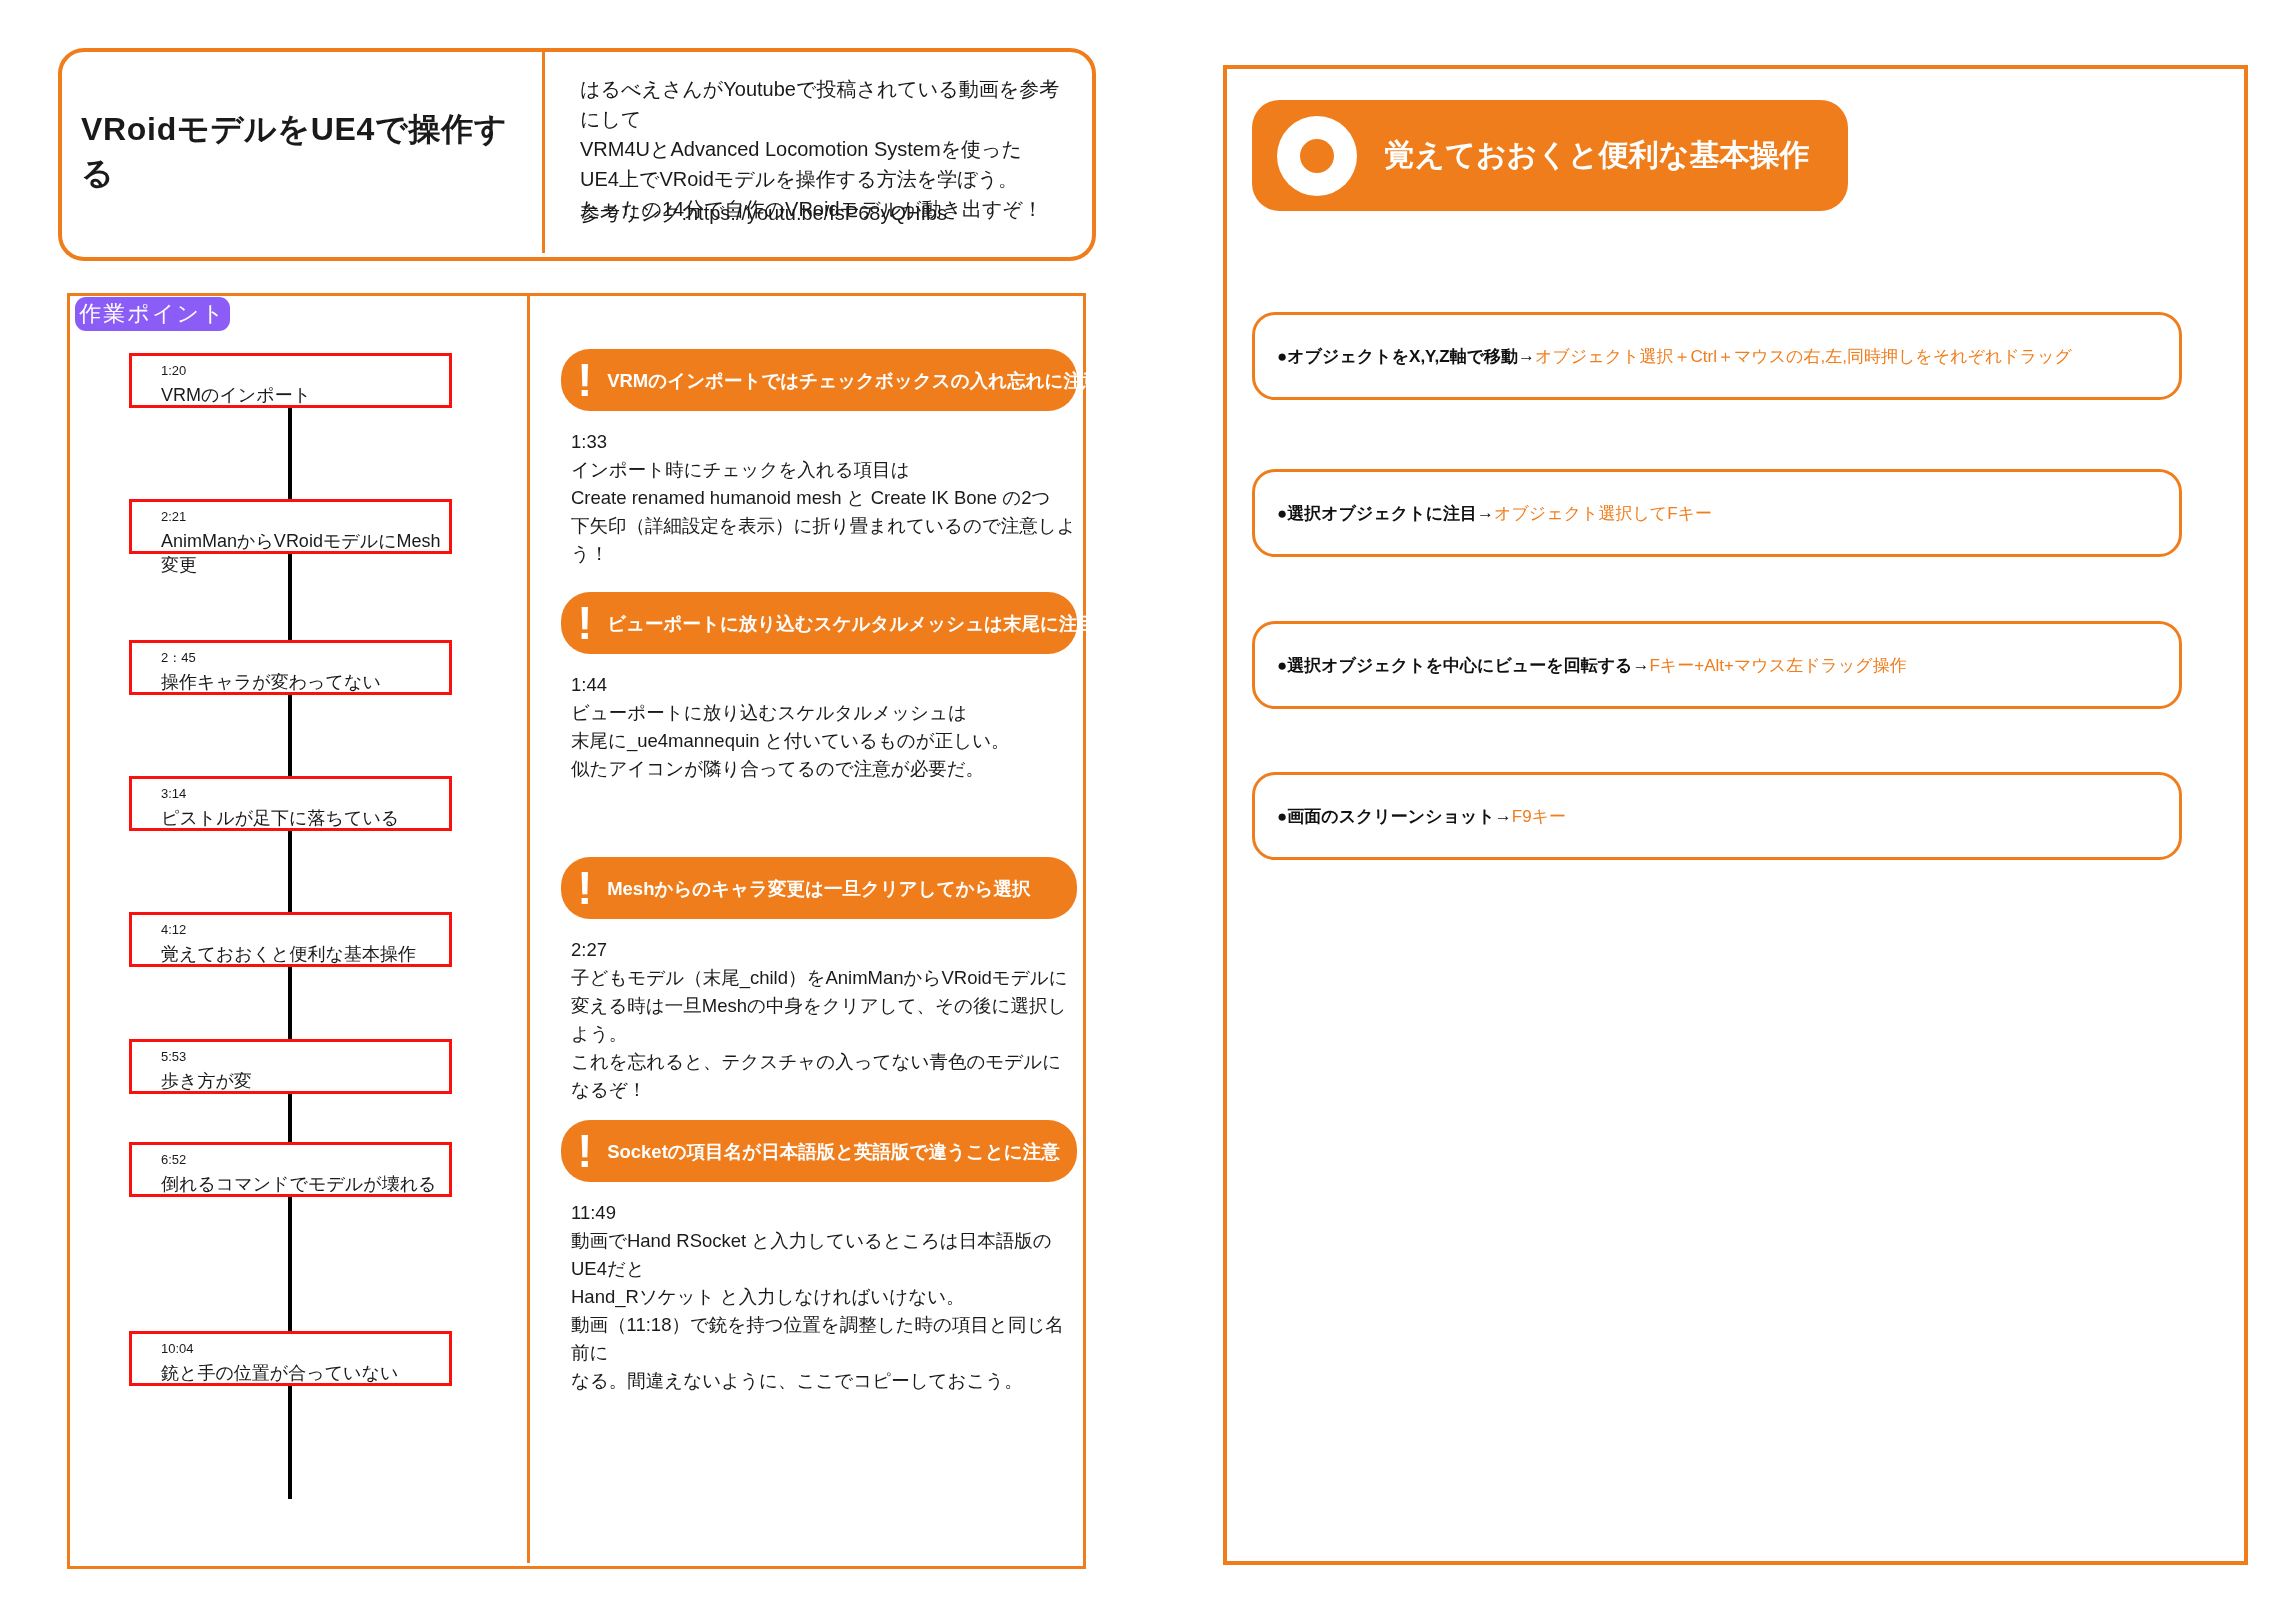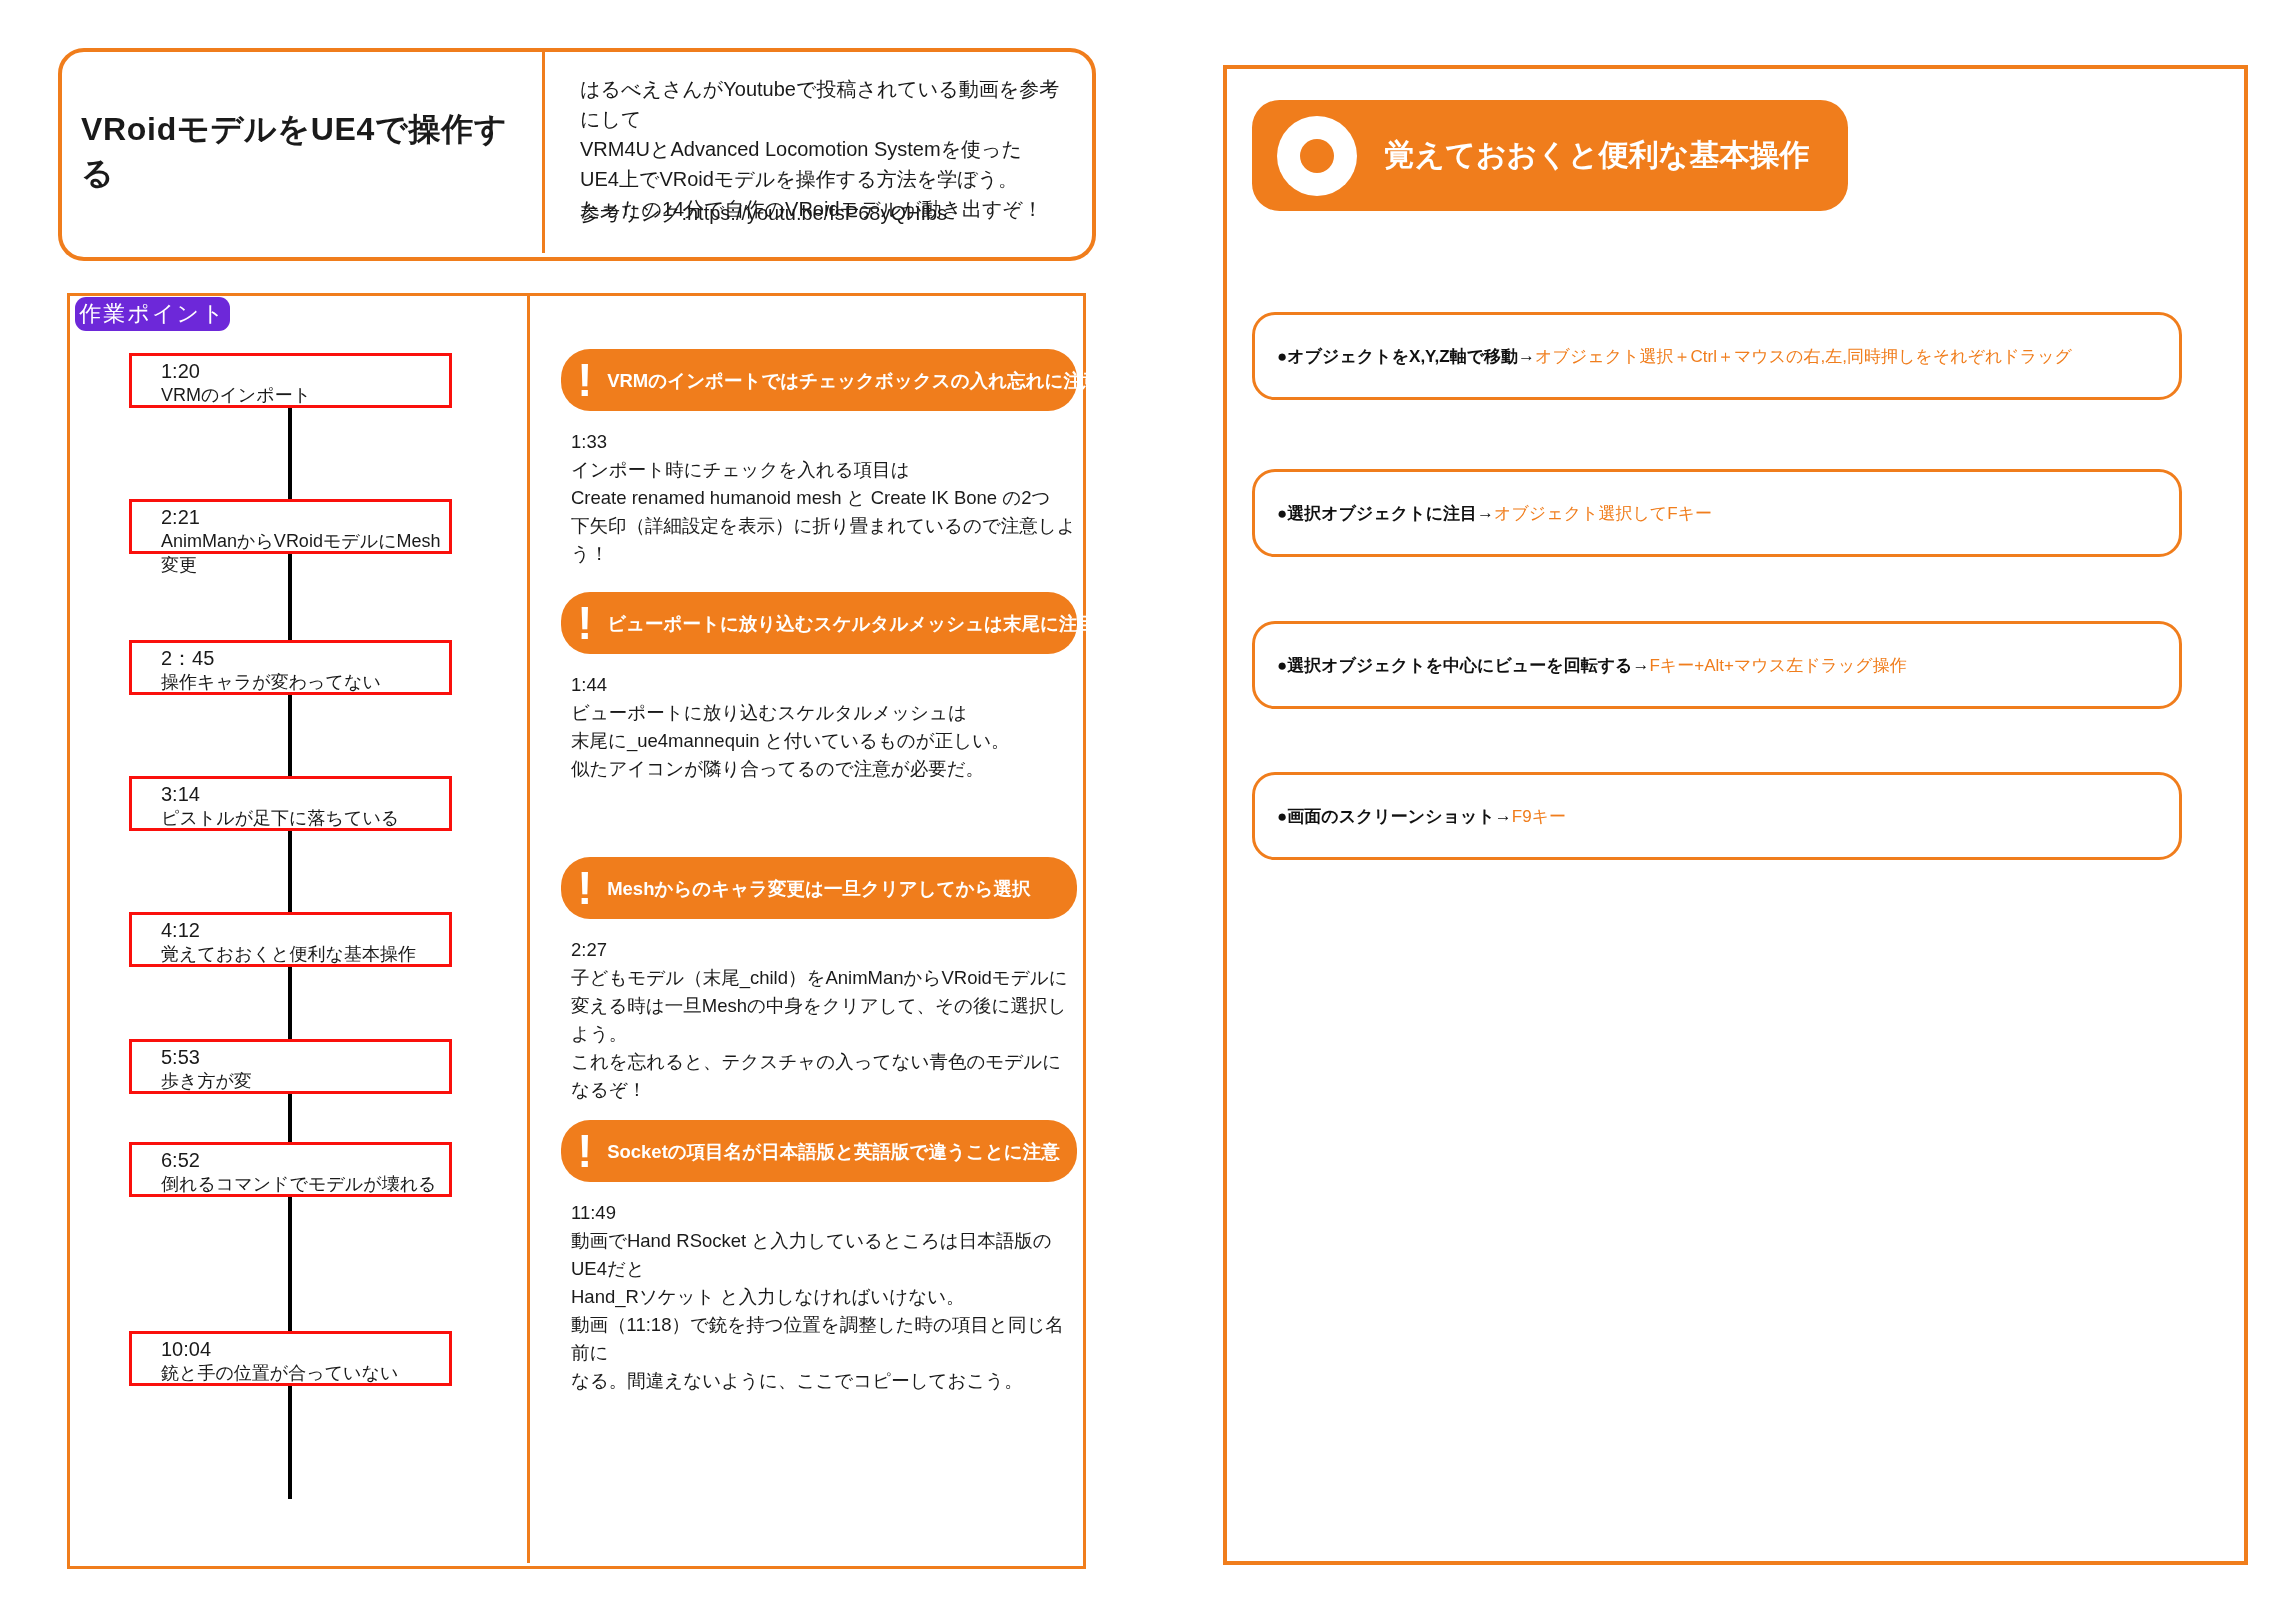--- a/index.html
+++ b/index.html
@@ -12,27 +12,27 @@
   
   .title-card{left:58px;top:48px;width:1030px;height:205px;border:4.1px solid #f07d1c;border-radius:26px;background:#fff;}
   .title-divider{left:542px;top:48px;width:3.4px;height:205px;background:#f07d1c;}
   .doc-title{left:81px;top:108px;width:439px;font-size:32px;font-weight:bold;letter-spacing:0.7px;}
   .desc-block{left:580px;top:74px;width:487px;font-size:20px;line-height:30px;white-space:pre-line;}
   .ref-link{left:580px;top:200px;width:487px;font-size:20px;}
 
   
   .wp-box{left:67px;top:293px;width:1013px;height:1270px;border:3.4px solid #f07d1c;background:#fff;}
   .wp-divider{left:527px;top:293px;width:3.4px;height:1270px;background:#f07d1c;}
-  .wp-label{left:75px;top:297px;width:155px;height:34px;background:#6d28d9;border-radius:11px;
+  .wp-label{left:75px;top:297px;width:155px;height:34px;background:#8b5cf6;border-radius:11px;
             display:flex;align-items:center;justify-content:center;color:#fff;font-size:22px;letter-spacing:2.1px;}
 
   .tl-line{left:288px;top:380px;width:4.1px;height:1119px;background:#000;}
   .tl-box{left:129px;width:323px;height:55px;border:3.4px solid #fa100c;background:#fff;
           padding:3.4px 0 0 29px;box-sizing:border-box;}
-  .tl-time{font-size:20px;line-height:24px;}
+  .tl-time{font-size:13px;line-height:24px;}
   .tl-label{font-size:18px;line-height:24px;}
 
   .warn-banner{left:561px;width:516px;height:62px;background:#f07d1c;border-radius:29px;
                display:flex;align-items:center;padding:0 16.5px;box-sizing:border-box;gap:15px;}
   .warn-icon{color:#fff;font-size:44px;font-weight:bold;line-height:44px;transform:scaleY(1.05);}
   .warn-title{color:#fff;font-size:18.5px;font-weight:bold;white-space:nowrap;}
   .warn-body{left:571px;width:508px;font-size:18.5px;line-height:28px;white-space:pre-line;}
 
   
   .ops-box{left:1223px;top:65px;width:1017px;height:1492px;border:4.1px solid #f07d1c;background:#fff;}

